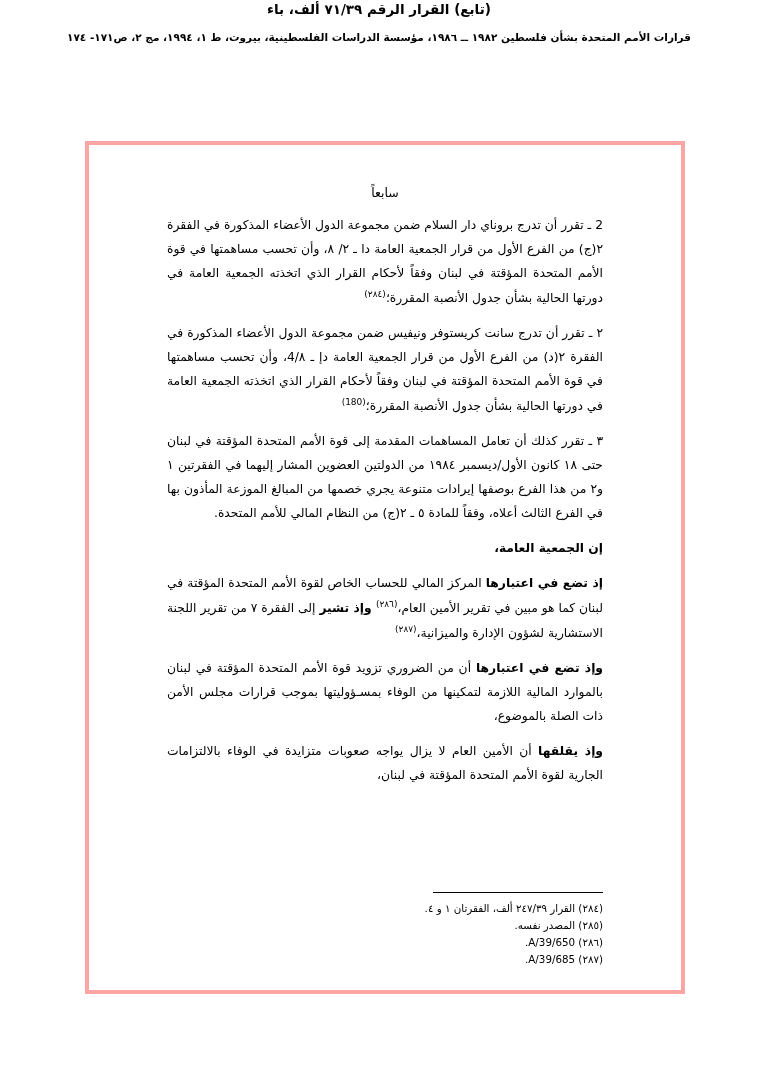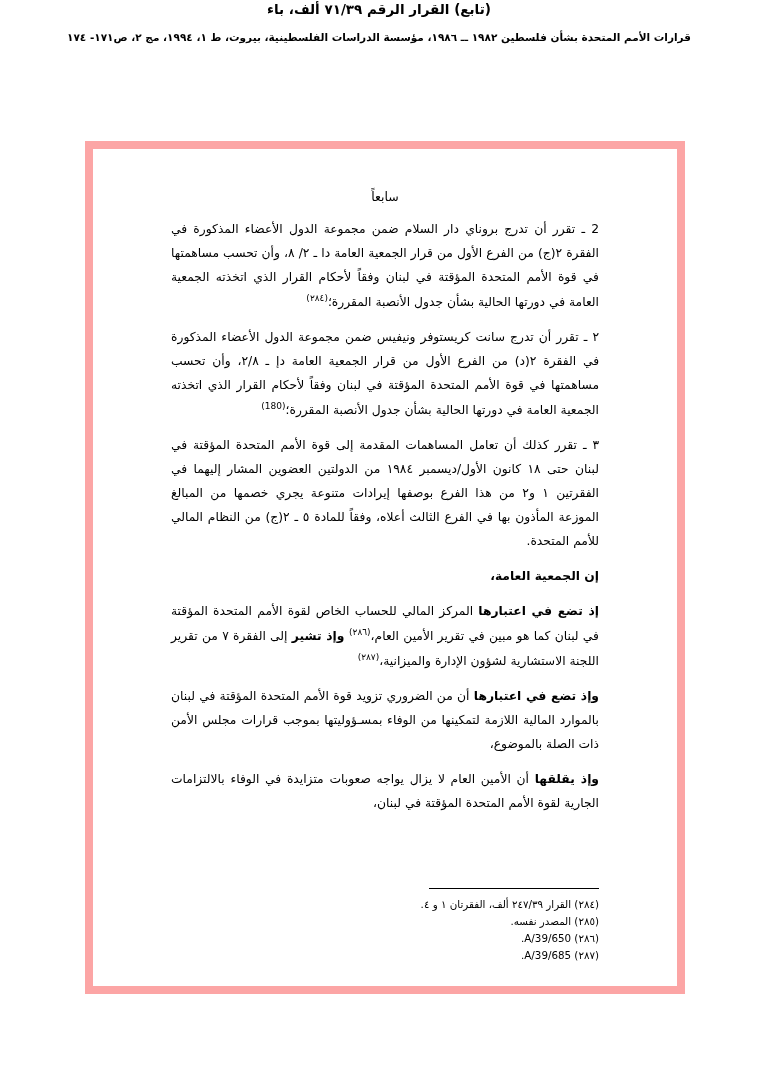--- a/index.html
+++ b/index.html
@@ -40,21 +40,21 @@
     margin-top: 10px;
     direction: rtl;
   }
 
   .frame {
     position: absolute;
     top: 141px;
     left: 85px;
     width: 600px;
     height: 853px;
-    border: 8px solid #fca5a5;
+    border: 4px solid #fca5a5;
     box-sizing: border-box;
     background: #ffffff;
   }
 
   .content {
     position: absolute;
     top: 24px;
     left: 0;
     right: 0;
     bottom: 0;
@@ -128,21 +128,21 @@
     <div class="header-sub">قرارات الأمم المتحدة بشأن فلسطين ١٩٨٢ ــ ١٩٨٦، مؤسسة الدراسات الفلسطينية، بيروت، ط ١، ١٩٩٤، مج ٢، ص١٧١- ١٧٤</div>
   </div>
 
   <div class="frame">
     <div class="content">
 
       <div class="center-head">سابعاً</div>
 
       <p class="para"><span>2 ـ تقرر أن تدرج بروناي دار السلام ضمن مجموعة الدول الأعضاء المذكورة في الفقرة ٢(ج) من الفرع الأول من قرار الجمعية العامة دا ـ ٢/ ٨، وأن تحسب مساهمتها في قوة الأمم المتحدة المؤقتة في لبنان وفقاً لأحكام القرار الذي اتخذته الجمعية العامة في دورتها الحالية بشأن جدول الأنصبة المقررة؛</span><span class="sup">(٢٨٤)</span></p>
 
-      <p class="para"><span>٢ ـ تقرر أن تدرج سانت كريستوفر ونيفيس ضمن مجموعة الدول الأعضاء المذكورة في الفقرة ٢(د) من الفرع الأول من قرار الجمعية العامة دإ ـ ٢/٨، وأن تحسب مساهمتها في قوة الأمم المتحدة المؤقتة في لبنان وفقاً لأحكام القرار الذي اتخذته الجمعية العامة في دورتها الحالية بشأن جدول الأنصبة المقررة؛</span><span class="sup">(180)</span></p>
+      <p class="para"><span>٢ ـ تقرر أن تدرج سانت كريستوفر ونيفيس ضمن مجموعة الدول الأعضاء المذكورة في الفقرة ٢(د) من الفرع الأول من قرار الجمعية العامة دإ ـ 4/٨، وأن تحسب مساهمتها في قوة الأمم المتحدة المؤقتة في لبنان وفقاً لأحكام القرار الذي اتخذته الجمعية العامة في دورتها الحالية بشأن جدول الأنصبة المقررة؛</span><span class="sup">(180)</span></p>
 
       <p class="para"><span>٣ ـ تقرر كذلك أن تعامل المساهمات المقدمة إلى قوة الأمم المتحدة المؤقتة في لبنان حتى ١٨ كانون الأول/ديسمبر ١٩٨٤ من الدولتين العضوين المشار إليهما في الفقرتين ١ و٢ من هذا الفرع بوصفها إيرادات متنوعة يجري خصمها من المبالغ الموزعة المأذون بها في الفرع الثالث أعلاه، وفقاً للمادة ٥ ـ ٢(ج) من النظام المالي للأمم المتحدة.</span></p>
 
 
       <p class="intro">إن الجمعية العامة،</p>
 
       <p class="para"><span class="b">إذ تضع في اعتبارها</span><span> المركز المالي للحساب الخاص لقوة الأمم المتحدة المؤقتة في لبنان كما هو مبين في تقرير الأمين العام،</span><span class="sup">(٢٨٦)</span><span class="b"> وإذ تشير</span><span> إلى الفقرة ٧ من تقرير اللجنة الاستشارية لشؤون الإدارة والميزانية،</span><span class="sup">(٢٨٧)</span></p>
 
       <p class="para"><span class="b">وإذ تضع في اعتبارها</span><span> أن من الضروري تزويد قوة الأمم المتحدة المؤقتة في لبنان بالموارد المالية اللازمة لتمكينها من الوفاء بمسـؤوليتها بموجب قرارات مجلس الأمن ذات الصلة بالموضوع،</span></p>
 

